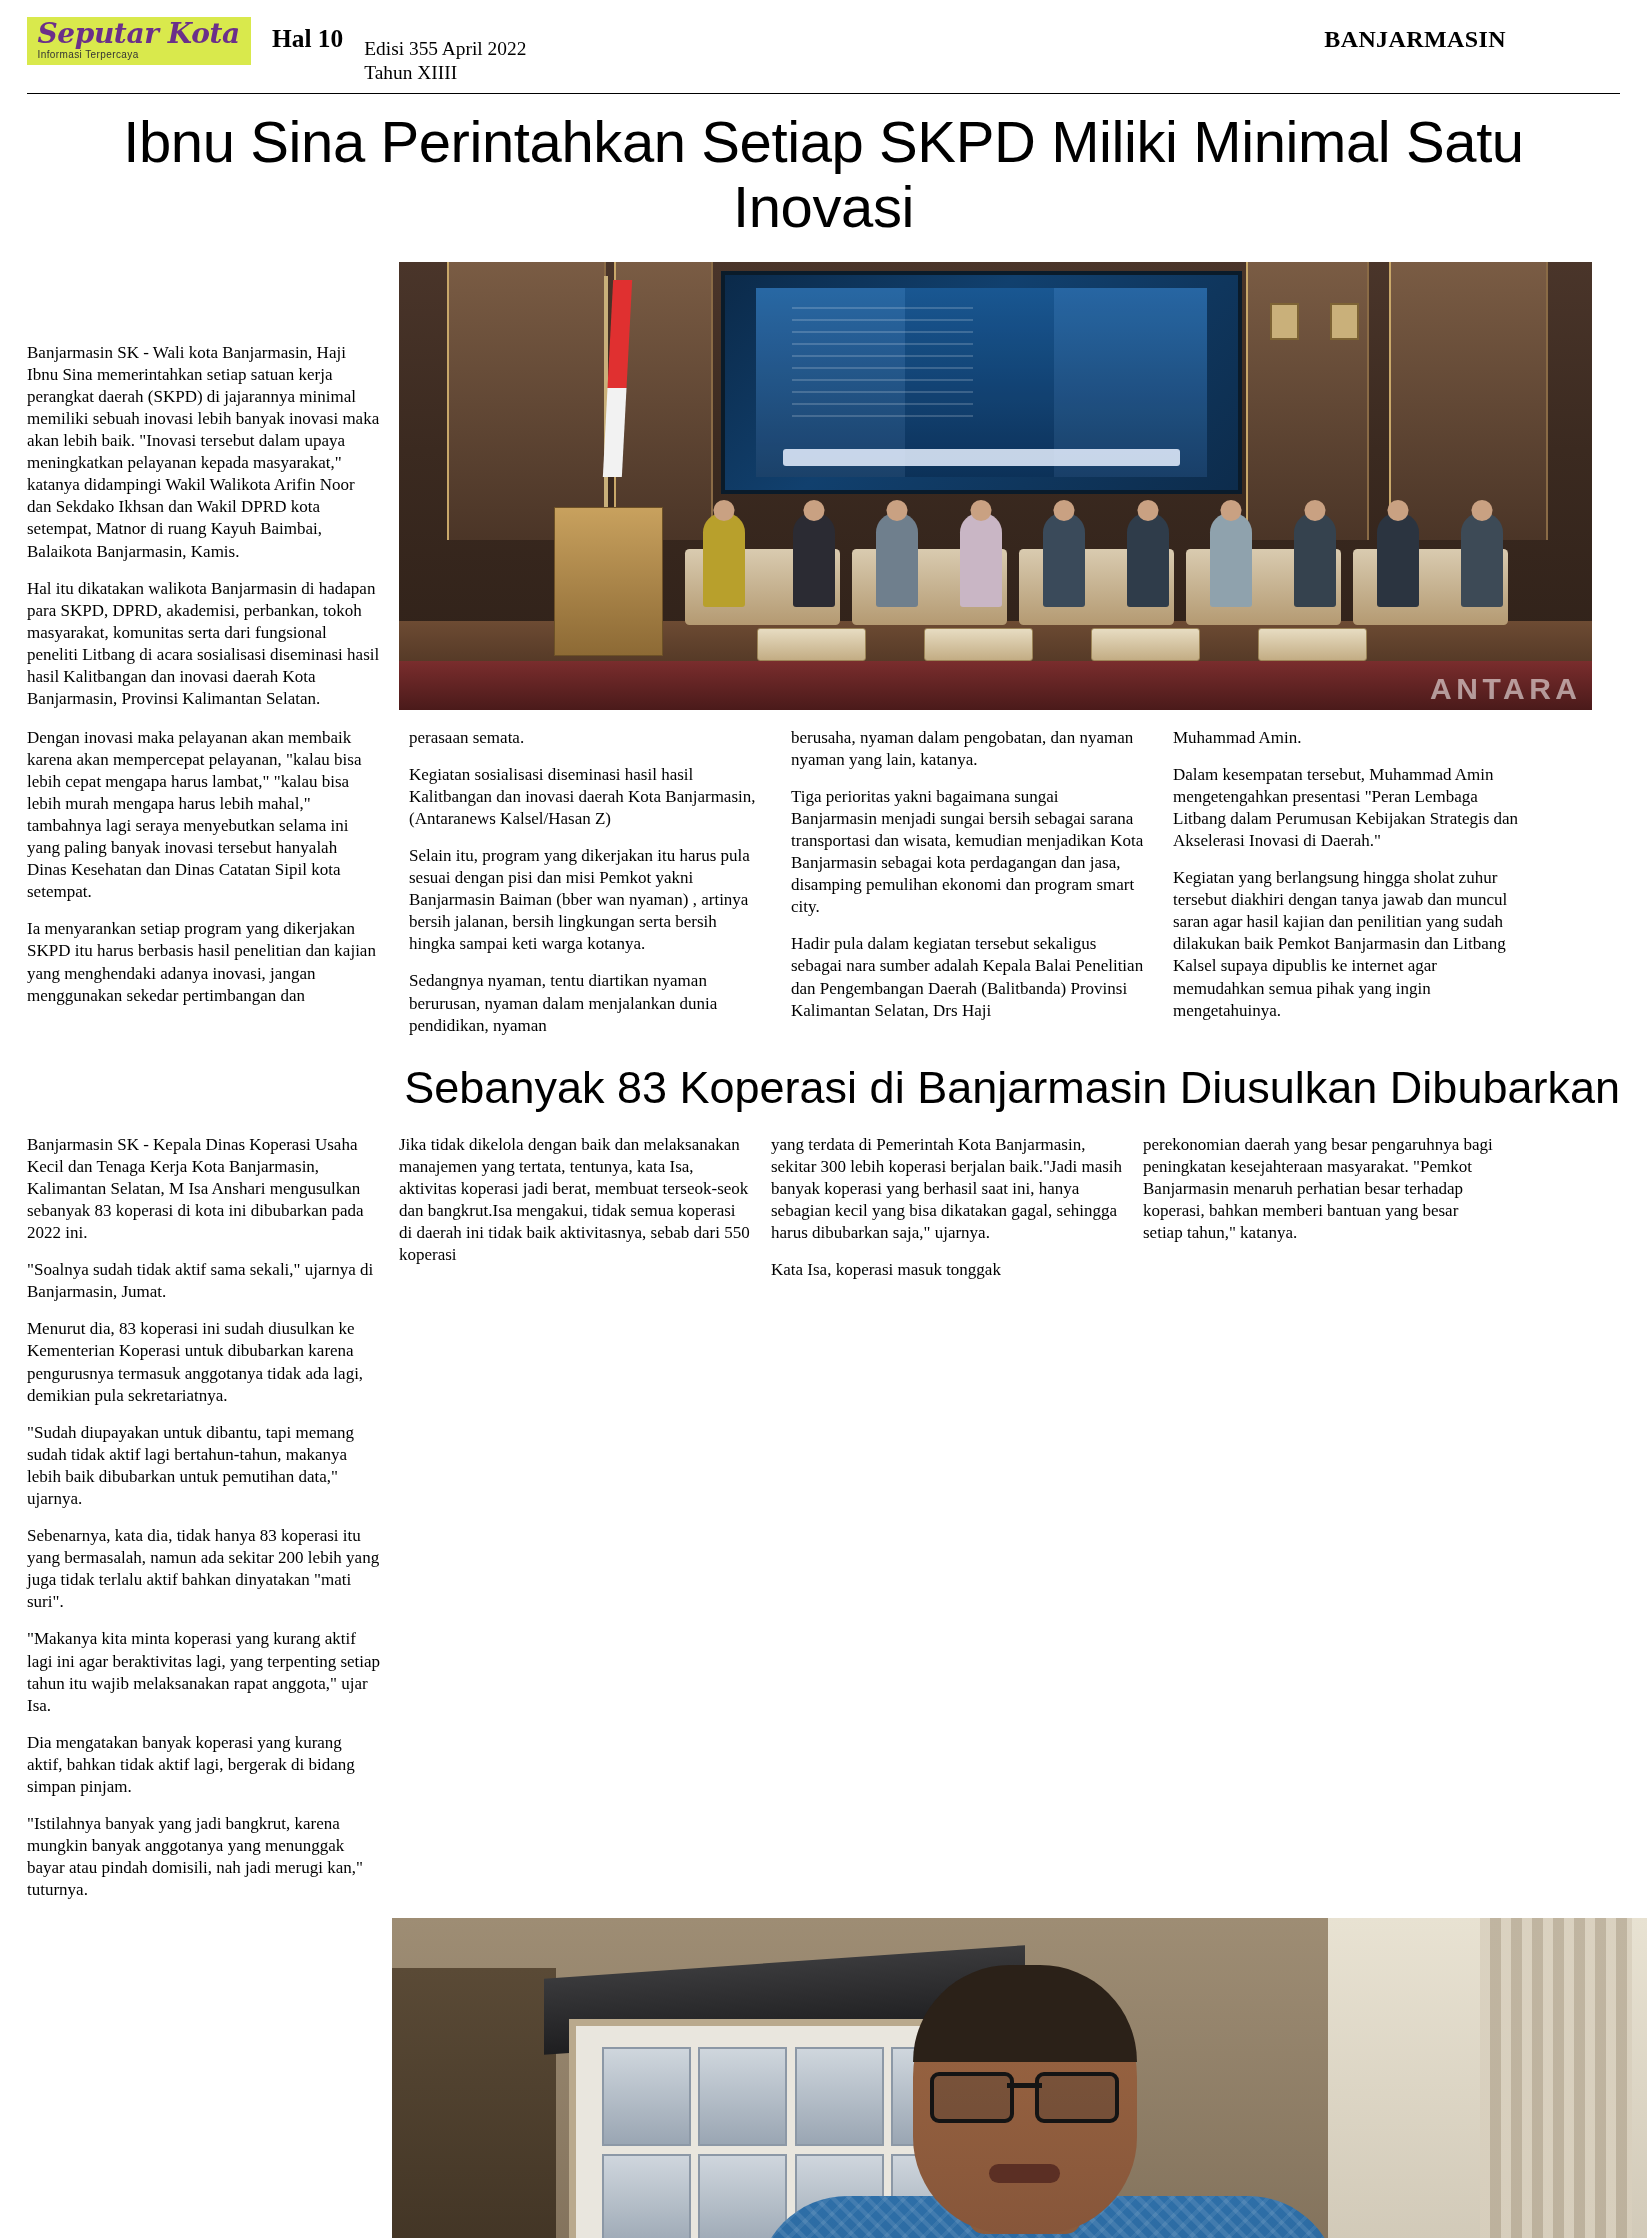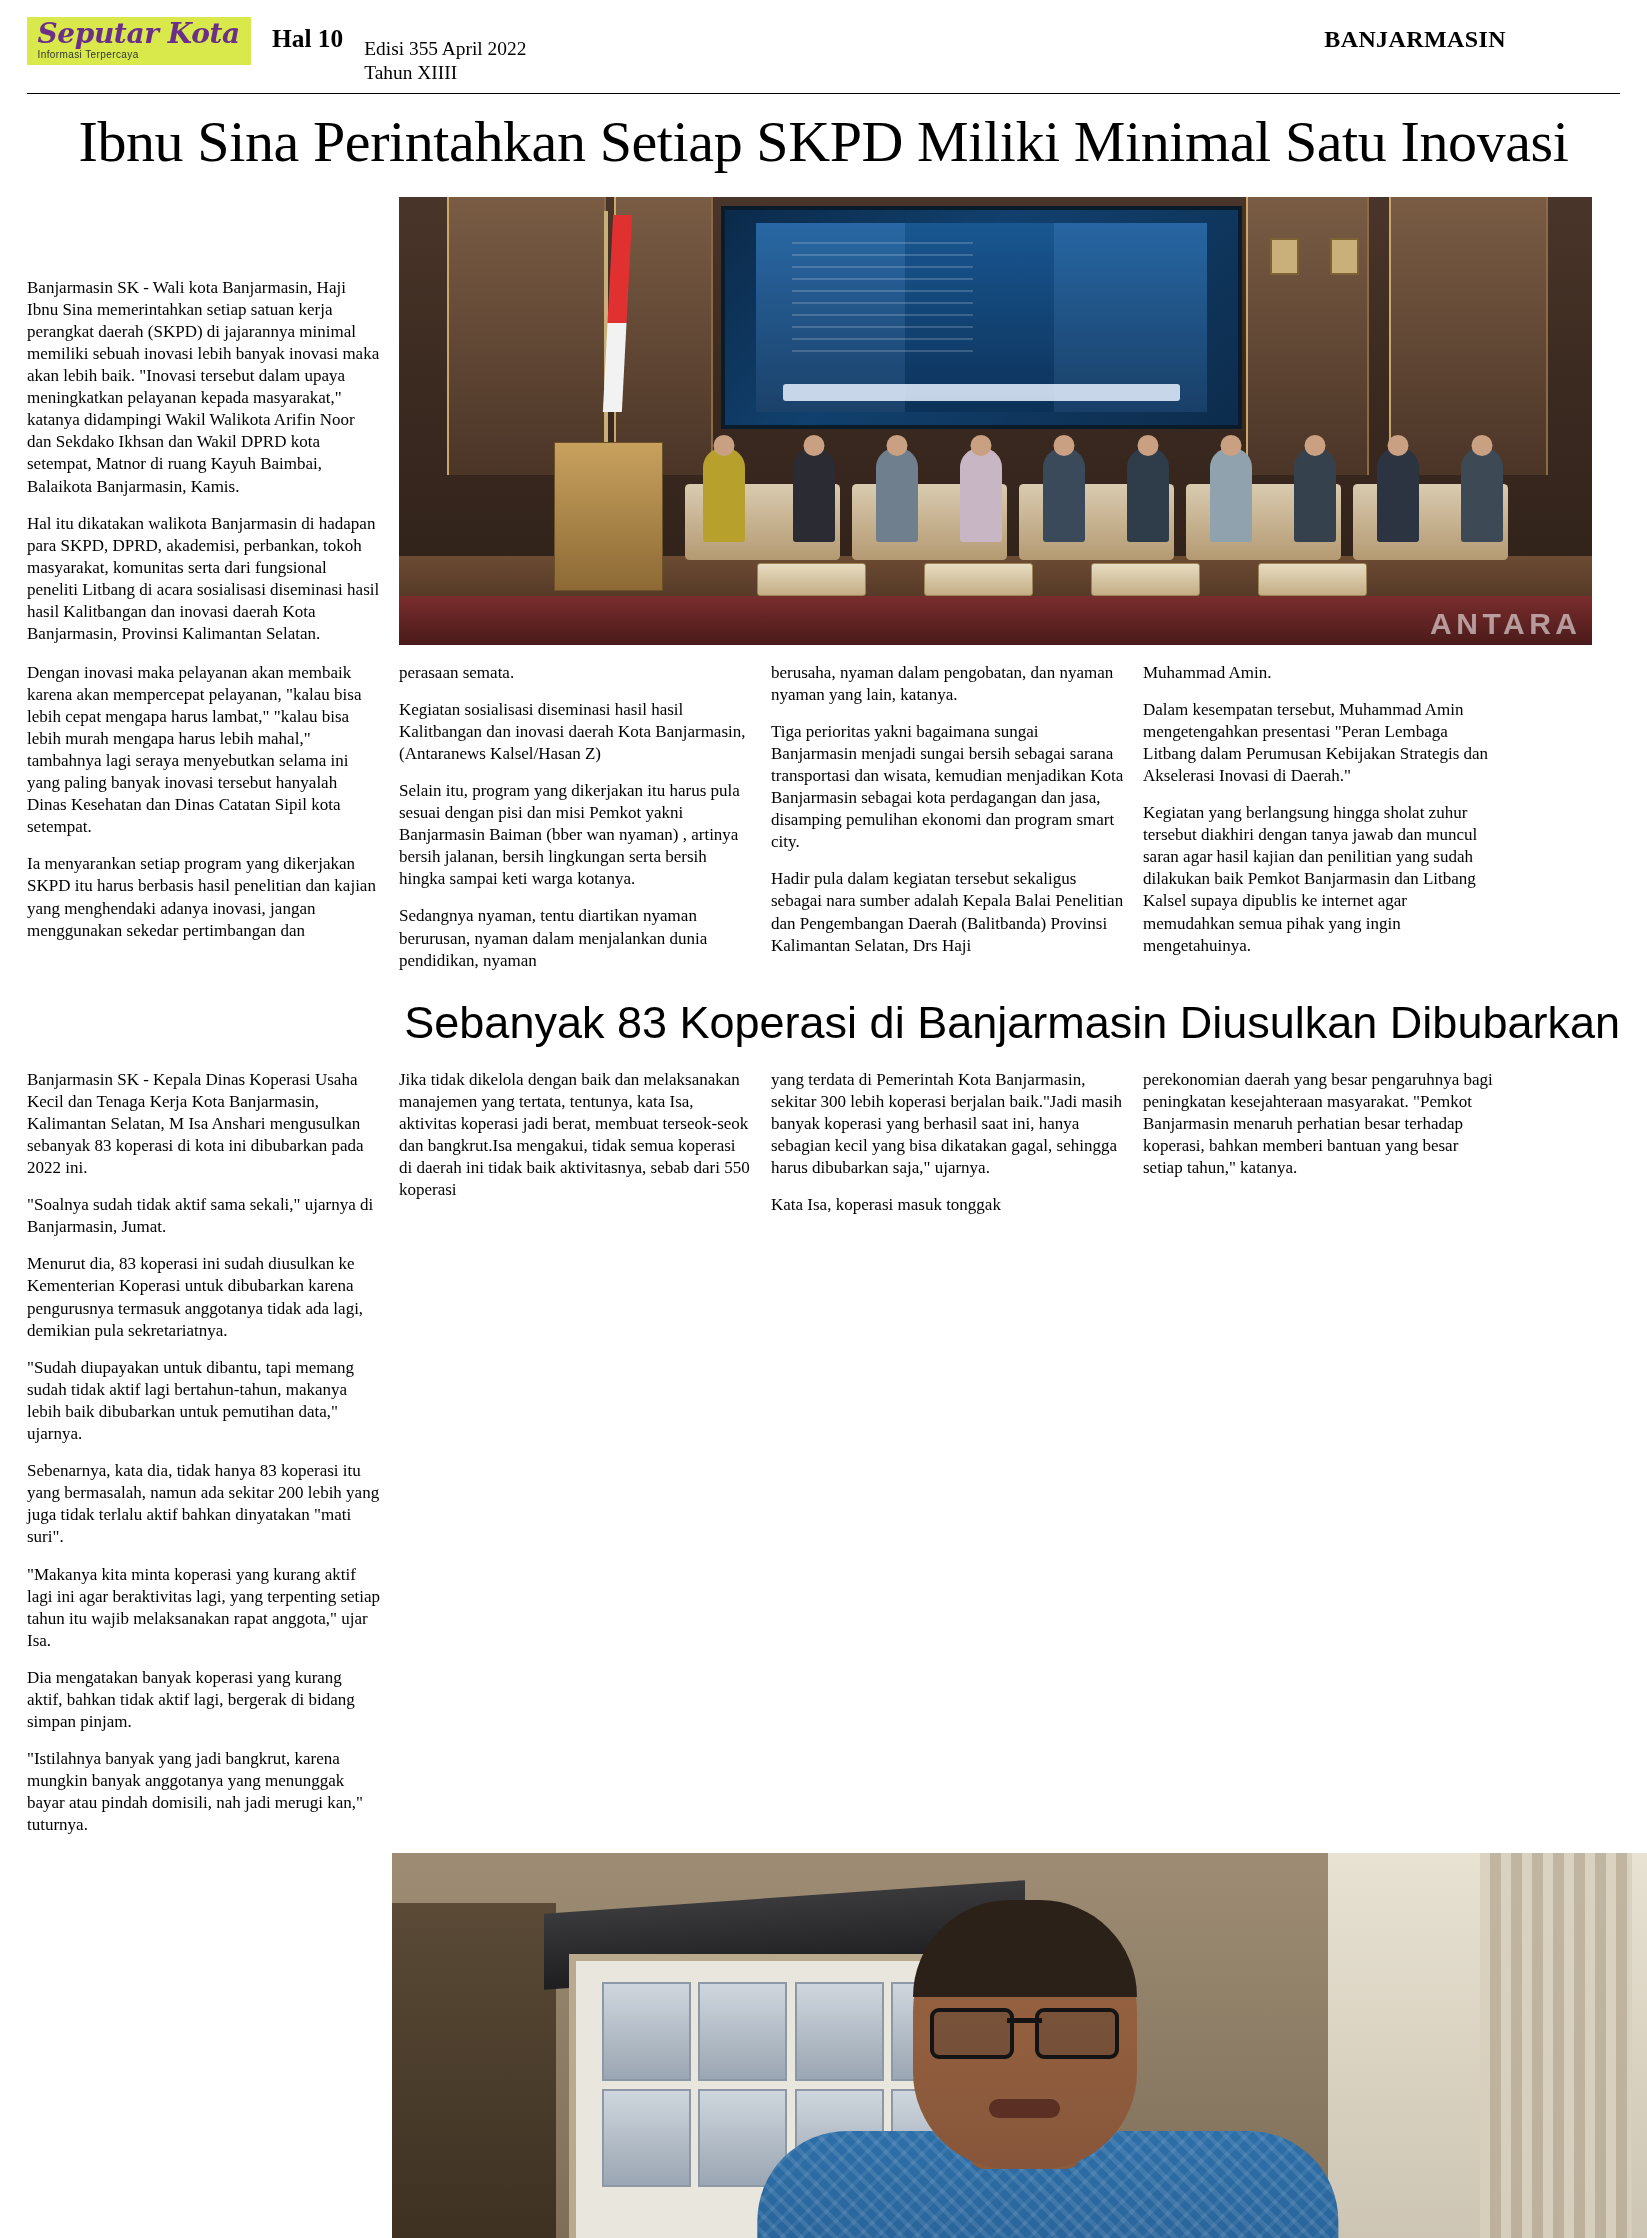--- a/index.html
+++ b/index.html
@@ -75,21 +75,21 @@
   }
   .rule {
     border: none;
     border-top: 1.5px solid #000;
     margin: 7.5px 0 0 0;
   }
 
   
   .headline {
     text-align: center;
-    font-family: Liberation Serif, serif;
+    font-family: Liberation Sans, sans-serif;
     font-size: 58px;
     line-height: 1.12;
     font-weight: normal;
     margin: 16.4px 0 22.4px 0;
     letter-spacing: -0.4px;
   }
   .headline2 {
     text-align: right;
     font-family: Liberation Sans, sans-serif;
     font-size: 45px;
@@ -117,21 +117,21 @@
     flex: 0 0 1193px;
     width: 1193px;
     height: 448px;
     position: relative;
     overflow: hidden;
     background: #2a1c16;
   }
 
   .a1-bottom {
     display: flex;
-    gap: 18px;
+    gap: 28px;
     margin-top: 16.4px;
     align-items: flex-start;
   }
 
   
   .a2 {
     display: flex;
     gap: 18px;
     align-items: flex-start;
   }

